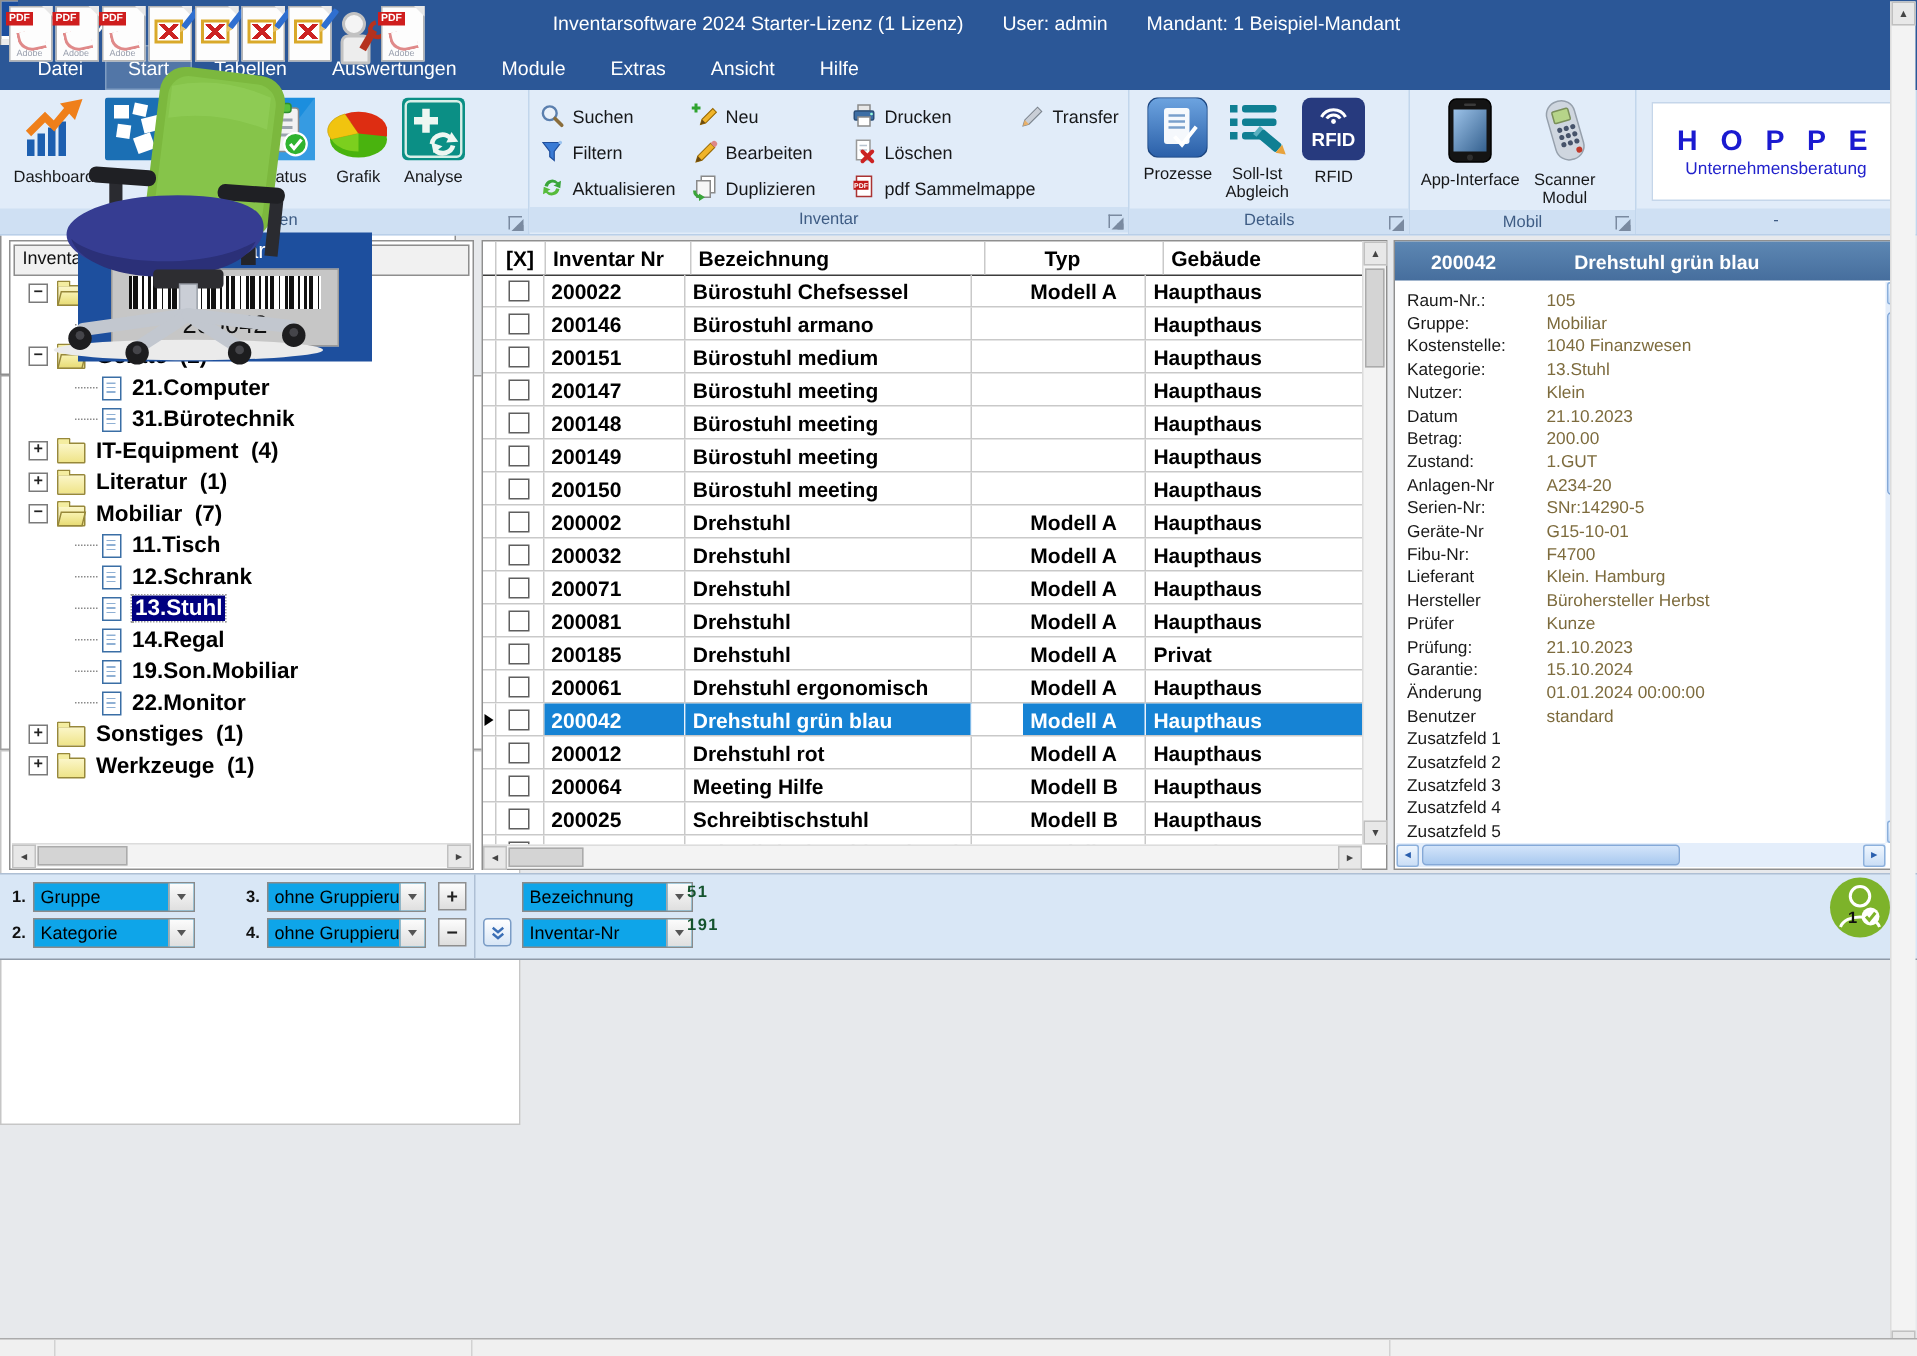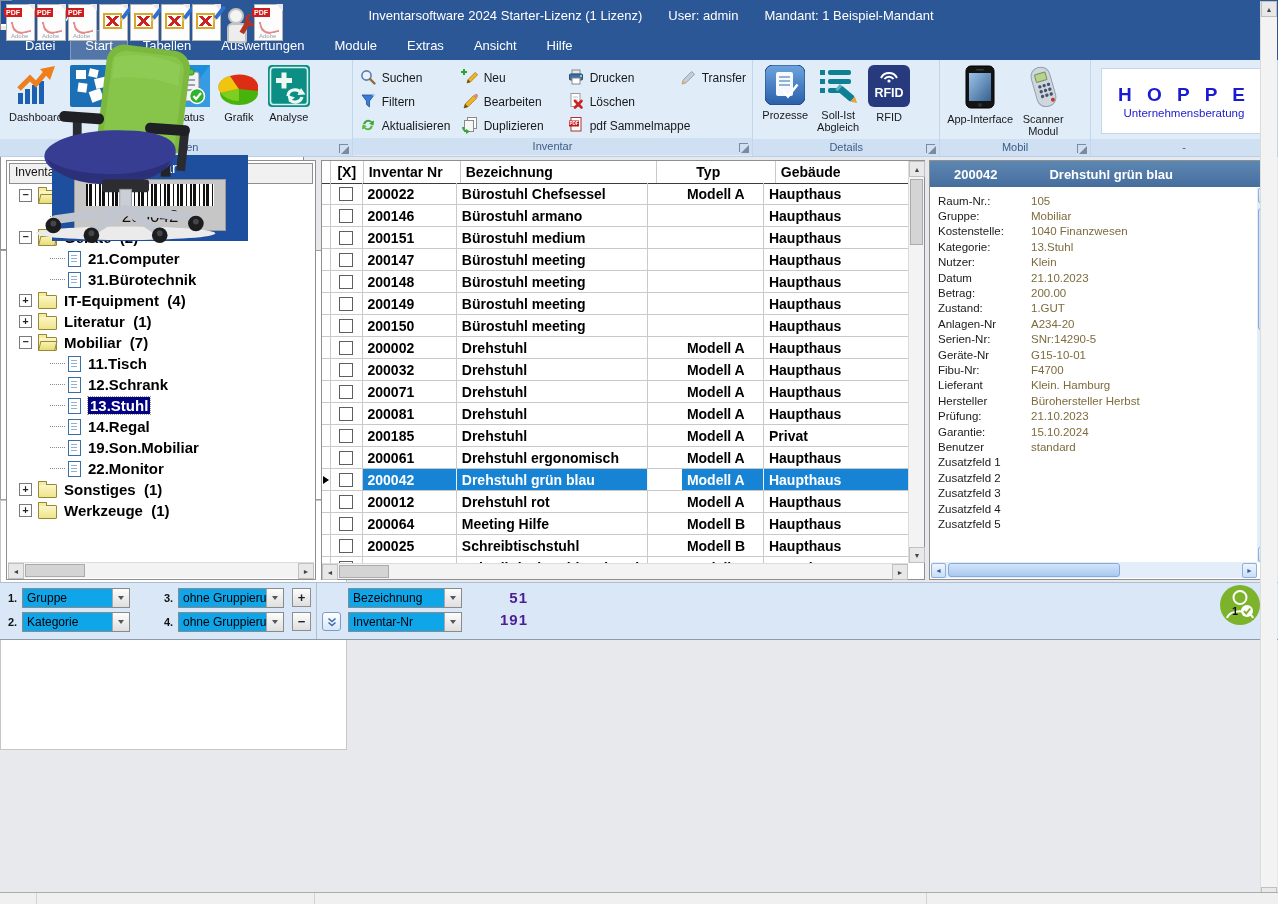--- a/index.html
+++ b/index.html
@@ -116,21 +116,21 @@
   .sel-btn{width:16px;height:100%;background:linear-gradient(#fcfcfc,#dfdfdf);border-left:1px solid #a8a8a8;
            display:flex;align-items:center;justify-content:center;}
   .sel-btn i{width:0;height:0;border-left:3.5px solid transparent;border-right:3.5px solid transparent;
            border-top:4px solid #555;}
   .sqbtn{position:absolute;width:19px;height:19px;background:linear-gradient(#fdfdfd,#dedede);
          border:1px solid #8f8f8f;display:flex;align-items:center;justify-content:center;
          font-size:13px;font-weight:bold;color:#222;box-sizing:border-box;}
   .chevbtn{position:absolute;width:19px;height:19px;background:linear-gradient(#ffffff,#d8e6f6);
            border:1px solid #7a9cc6;border-radius:3px;display:flex;align-items:center;justify-content:center;box-sizing:border-box;}
   .bandline{position:absolute;left:316px;top:0;bottom:0;width:0;border-left:1px solid #aebfd4;}
-  .count{position:absolute;width:70px;text-align:right;font-size:15px;font-weight:bold;color:#4c1d95;letter-spacing:1px;}
+  .count{position:absolute;width:70px;font-size:11px;font-weight:bold;color:#14532d;letter-spacing:1px;}
   .badge{position:absolute;left:1219px;top:584px;width:42px;height:42px;}
   
   #lpanel{left:6px;top:640px;width:304px;height:250px;background:#fff;border:1px solid #8f8f8f;box-sizing:border-box;}
   .lhead{height:23px;background:#1d4f9e;color:#fff;font-weight:bold;font-size:12.5px;
          display:flex;align-items:center;padding-left:6px;}
   .lrow{height:27px;margin-top:2px;background:#ebebeb;display:flex;align-items:center;padding:0 8px 0 6px;gap:7px;}
   .lrl{flex:1;color:#2a5699;font-size:13.5px;}
   .lrc{color:#1d3f8f;font-size:13px;}
   .bclabel{position:absolute;left:52px;top:155px;width:196px;height:86px;background:#1d4f9e;
            display:flex;flex-direction:column;align-items:center;}
@@ -872,26 +872,34 @@
         </div>
         <div class="dfrow">
           <span class="dfl">Lieferant</span>
           <span class="dfv">Klein. Hamburg</span>
         </div>
         <div class="dfrow">
           <span class="dfl">Hersteller</span>
           <span class="dfv">Bürohersteller Herbst</span>
         </div>
         <div class="dfrow">
+          <span class="dfl">Prüfer</span>
+          <span class="dfv">Kunze</span>
+        </div>
+        <div class="dfrow">
           <span class="dfl">Prüfung:</span>
           <span class="dfv">21.10.2023</span>
         </div>
         <div class="dfrow">
           <span class="dfl">Garantie:</span>
           <span class="dfv">15.10.2024</span>
+        </div>
+        <div class="dfrow">
+          <span class="dfl">Änderung</span>
+          <span class="dfv">01.01.2024 00:00:00</span>
         </div>
         <div class="dfrow">
           <span class="dfl">Benutzer</span>
           <span class="dfv">standard</span>
         </div>
         <div class="dfrow">
           <span class="dfl">Zusatzfeld 1</span>
           <span class="dfv"></span>
         </div>
         <div class="dfrow">

